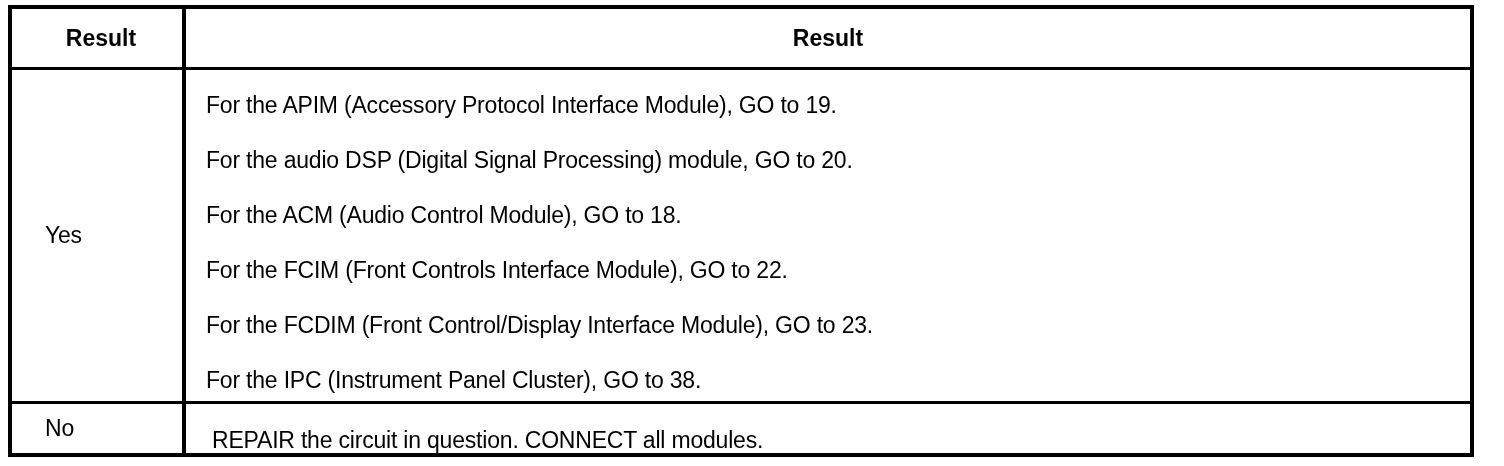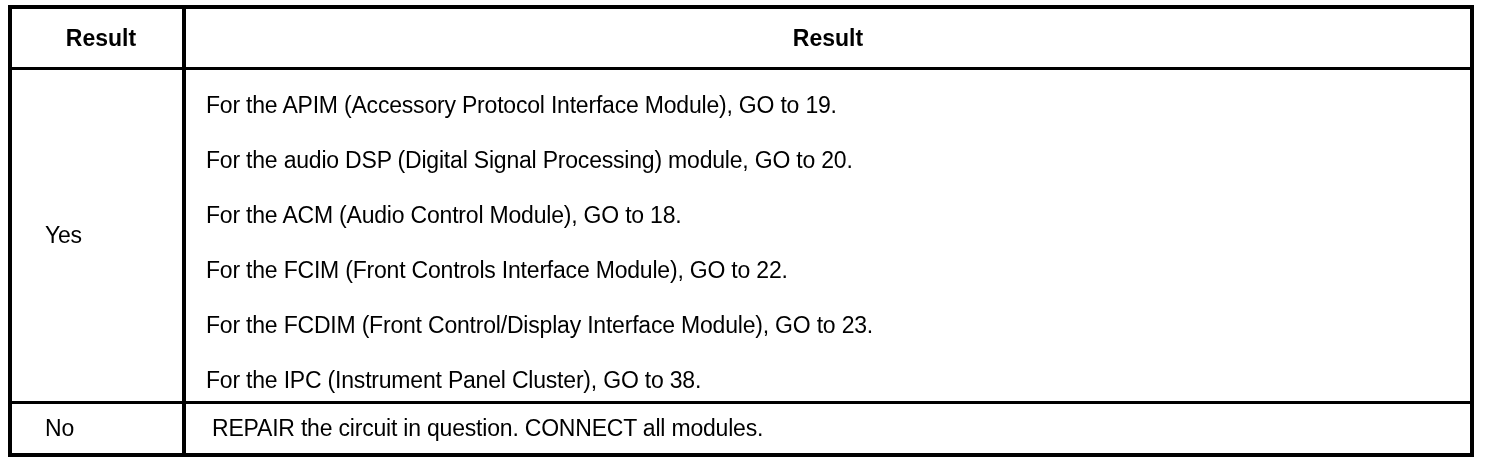--- a/index.html
+++ b/index.html
@@ -112,21 +112,21 @@
     display: flex;
     align-items: flex-start;
   }
   .action-line .cell-text {
     display: block;
   }
 
   
   .action-cell-no {
     display: flex;
-    align-items: center;
+    align-items: flex-end;
     justify-content: flex-start;
     padding-left: 26px;
   }
 </style>
 </head>
 <body>
 
 <div class="page">
 
   <div class="diag-table">

